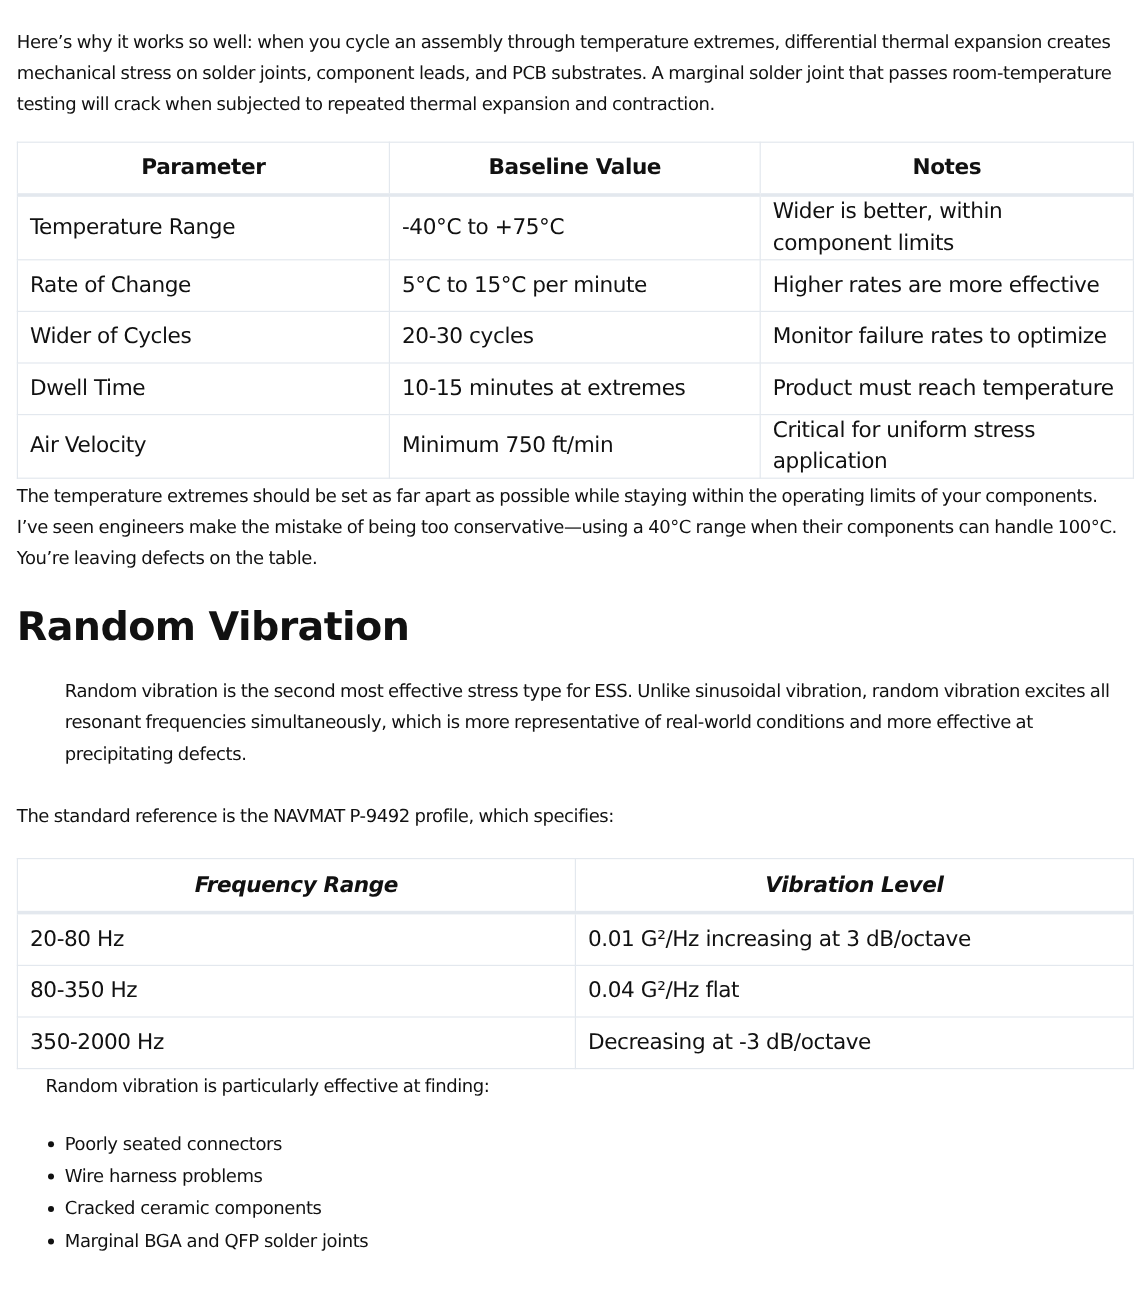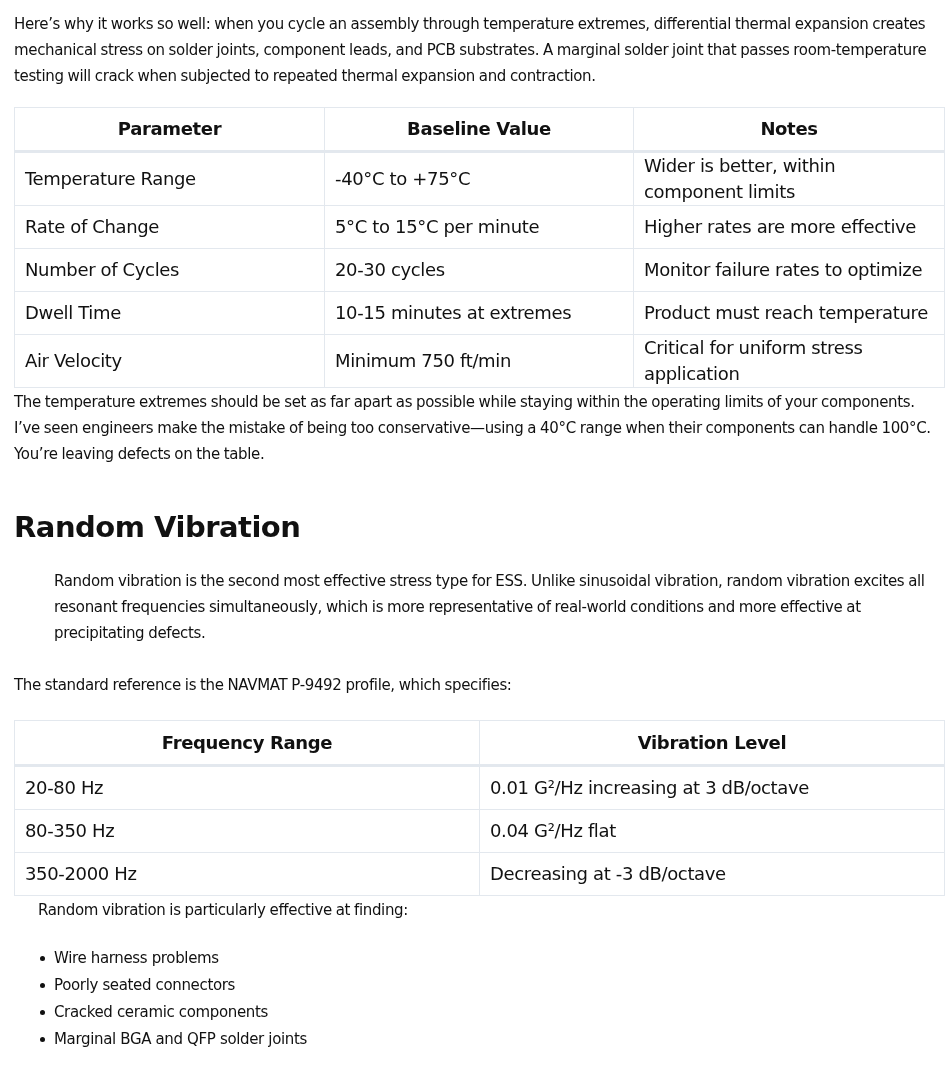--- a/index.html
+++ b/index.html
@@ -19,21 +19,21 @@
     }
     .content {
       position: relative;
       padding: 0 8px 0 14px;
       width: 929px;
     }
     p {
       margin: 0;
     }
     .para { word-spacing: -0.5px; }
-    #p1 { padding-top: 11px; }
+    #p1 { padding-top: 22px; }
     #p-bold-label { margin-top: 24px; font-weight: bold; }
     table {
       border-collapse: collapse;
       width: 930px;
       table-layout: fixed;
     }
     th, td {
       border: 1px solid #e3e8ee;
       text-align: left;
       padding: 0 10px;
@@ -46,32 +46,32 @@
       height: 42px;
       border-bottom: 3px solid #e3e8ee;
     }
     td { height: 42px; }
     #table1 { margin-top: 18px; }
     #table1 col.c1 { width: 310px; }
     #table1 col.c2 { width: 309px; }
     #table1 col.c3 { width: 311px; }
     #p-after-t1 { margin-top: 1px; }
     h2 {
-      margin: 42px 0 0 0;
-      font-size: 29px;
+      margin: 26px 0 0 0;
+      font-size: 33px;
       line-height: 36px;
       font-weight: bold;
       letter-spacing: -0.5px;
     }
     #p-rv-intro { margin-top: 23px; margin-left: 40px; }
     #p-navmat { margin-top: 26px; }
     #table2 { margin-top: 22px; }
     #table2 col.c1 { width: 465px; }
     #table2 col.c2 { width: 465px; }
-    #table2 th { height: 43px; }
+    #table2 th { height: 43px; font-style: italic; }
     #p-finding { margin-top: 1px; margin-left: 24px; }
     ul {
       margin: 22px 0 0 0;
       padding-left: 40px;
       list-style: none;
     }
     li {
       position: relative;
       line-height: 27px;
     }
@@ -111,21 +111,21 @@
         <td>Temperature Range</td>
         <td>-40°C to +75°C</td>
         <td>Wider is better, within component limits</td>
       </tr>
       <tr>
         <td>Rate of Change</td>
         <td>5°C to 15°C per minute</td>
         <td>Higher rates are more effective</td>
       </tr>
       <tr>
-        <td>Number of Cycles</td>
+        <td>Wider of Cycles</td>
         <td>20-30 cycles</td>
         <td>Monitor failure rates to optimize</td>
       </tr>
       <tr>
         <td>Dwell Time</td>
         <td>10-15 minutes at extremes</td>
         <td>Product must reach temperature</td>
       </tr>
       <tr>
         <td>Air Velocity</td>
@@ -166,19 +166,19 @@
       <tr>
         <td>350-2000 Hz</td>
         <td>Decreasing at -3 dB/octave</td>
       </tr>
     </tbody>
   </table>
 
   <p id="p-finding" class="para">Random vibration is particularly effective at finding:</p>
 
   <ul>
+    <li><span class="bullet"></span><span>Poorly seated connectors</span></li>
     <li><span class="bullet"></span><span>Wire harness problems</span></li>
-    <li><span class="bullet"></span><span>Poorly seated connectors</span></li>
     <li><span class="bullet"></span><span>Cracked ceramic components</span></li>
     <li><span class="bullet"></span><span>Marginal BGA and QFP solder joints</span></li>
   </ul>
 
 </div>
 
 </body></html>

